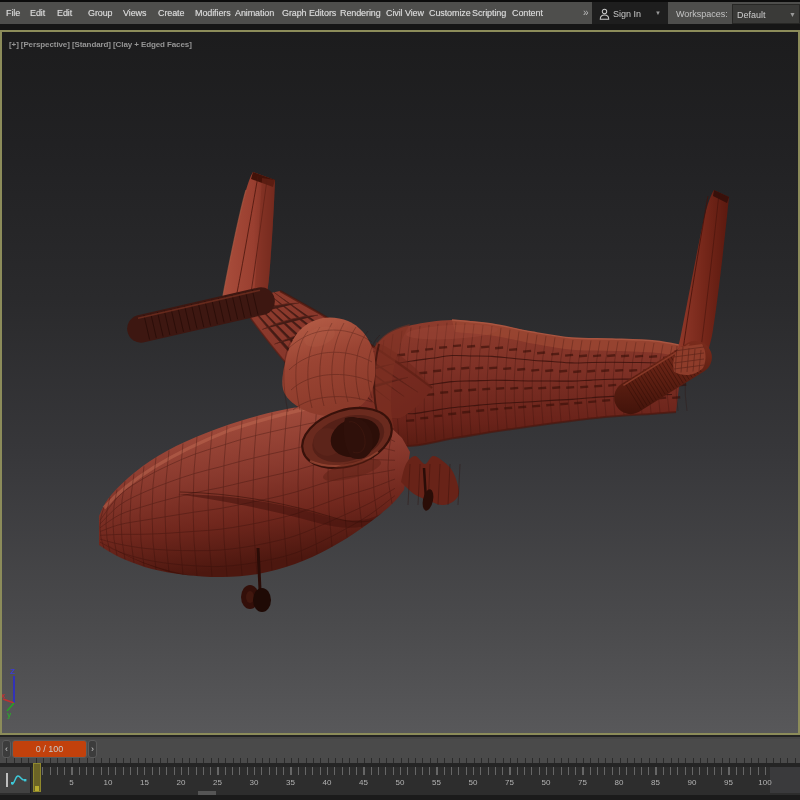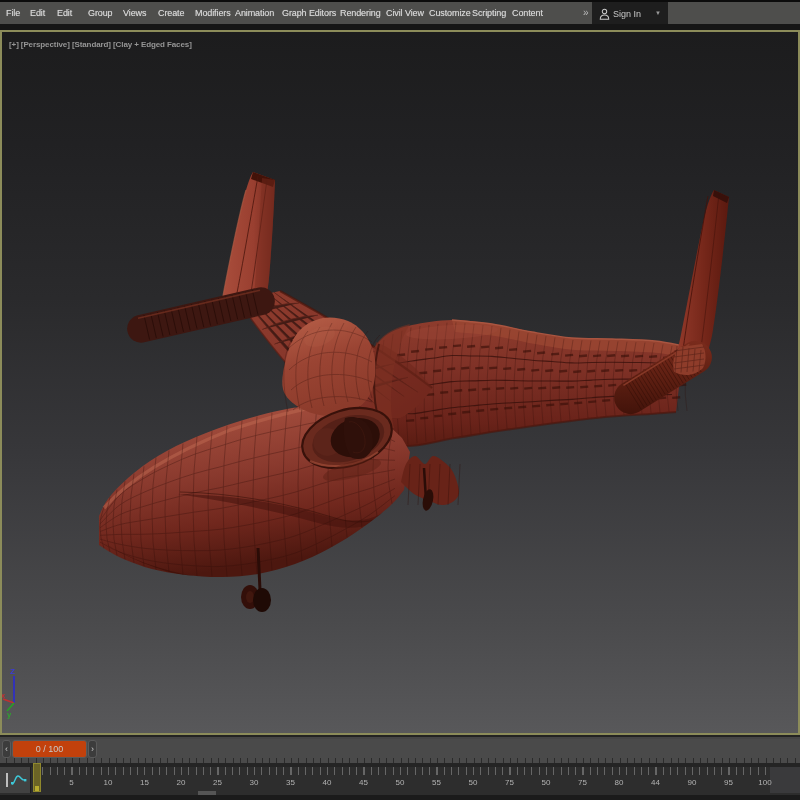--- a/index.html
+++ b/index.html
@@ -66,20 +66,27 @@
       <span class="mi" style="left:472px">Scripting</span>
       <span class="mi" style="left:512px">Content</span>
       <span id="chev">»</span>
  <div id="signin">
   <svg width="11" height="13" viewBox="0 0 13 15">
           <circle cx="6.5" cy="4" r="2.6" fill="none" stroke="#c9c9c9" stroke-width="1.2"></circle>
           <path d="M 1.5,13 C 1.5,9.8 4,8.2 6.5,8.2 C 9,8.2 11.5,9.8 11.5,13 Z" fill="none" stroke="#c9c9c9" stroke-width="1.2"></path>
         </svg>
   <span class="t">Sign In</span>
         <span class="a">▼</span>
+ </div>
+ <div id="wsp">
+        <span class="l">Workspaces:</span>
+  <div class="c">
+          <span class="t">Default</span>
+          <span class="a">▼</span>
+        </div>
  </div>
 </div>
 <div id="substrip"></div>
 <div id="vpwrap">
       <div id="vp">
 <div id="vplabel">[+] [Perspective] [Standard] [Clay + Edged Faces]</div>
 <svg width="796" height="701" viewBox="2 32 796 701" style="position:absolute;left:0;top:0;filter:blur(0.45px)">
 <defs>
 <linearGradient id="gfus" x1="0" y1="0.1" x2="0.25" y2="1">
  <stop offset="0" stop-color="#a85140"></stop>
@@ -467,21 +474,21 @@
       <span class="rn" style="left:290.5px">35</span>
       <span class="rn" style="left:327.0px">40</span>
       <span class="rn" style="left:363.5px">45</span>
       <span class="rn" style="left:400.0px">50</span>
       <span class="rn" style="left:436.5px">55</span>
       <span class="rn" style="left:473.0px">50</span>
       <span class="rn" style="left:509.5px">75</span>
       <span class="rn" style="left:546.0px">50</span>
       <span class="rn" style="left:582.5px">75</span>
       <span class="rn" style="left:619.0px">80</span>
-      <span class="rn" style="left:655.5px">44</span>
+      <span class="rn" style="left:655.5px">85</span>
       <span class="rn" style="left:692.0px">90</span>
       <span class="rn" style="left:728.5px">95</span>
       <span class="rn" style="left:765.0px">100</span>
  <div id="cebox"><svg width="30" height="26">
           <path d="M 7,6 L 7,20" stroke="#e8e8e8" stroke-width="1.5"></path>
           <path d="M 12,17 C 15,17 15,9 18,9 C 21,9 21,14 25,13" stroke="#3ec8d8" stroke-width="1.4" fill="none"></path>
           <rect x="11" y="15" width="2.4" height="2.4" fill="#3ec8d8"></rect>
           <rect x="24" y="12" width="2.4" height="2.4" fill="#3ec8d8"></rect>
         </svg></div>
  <div id="marker">

